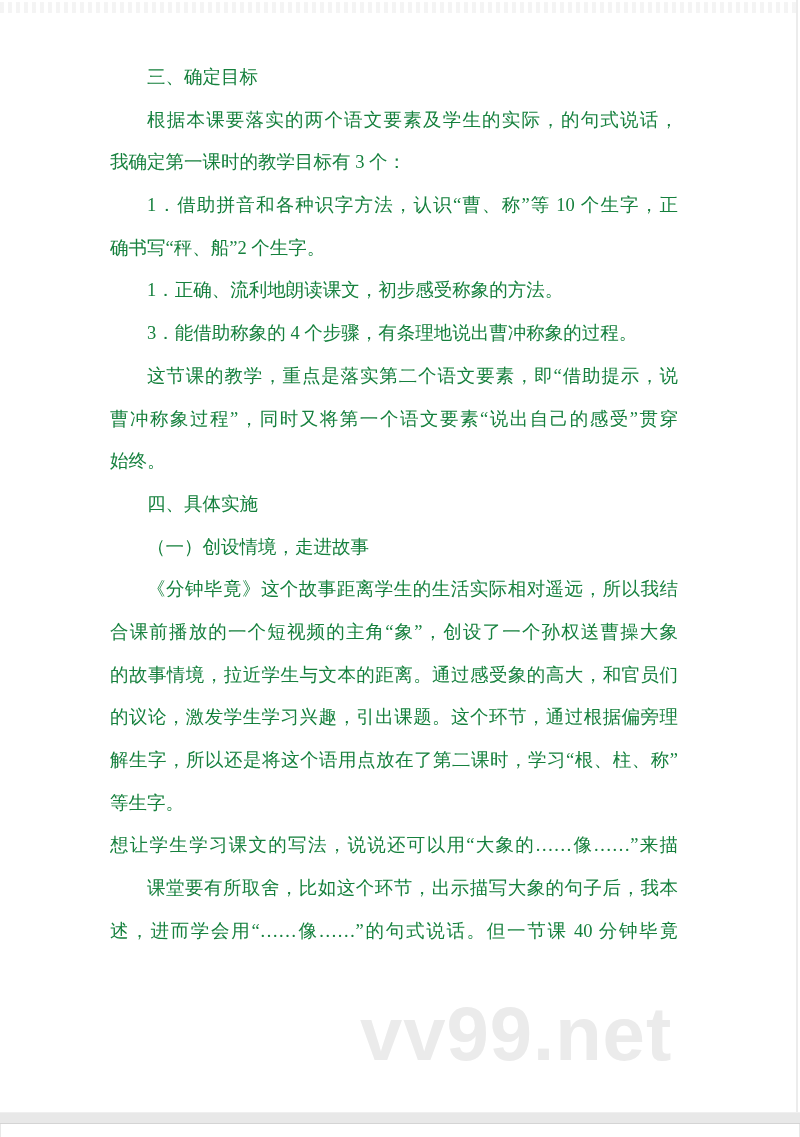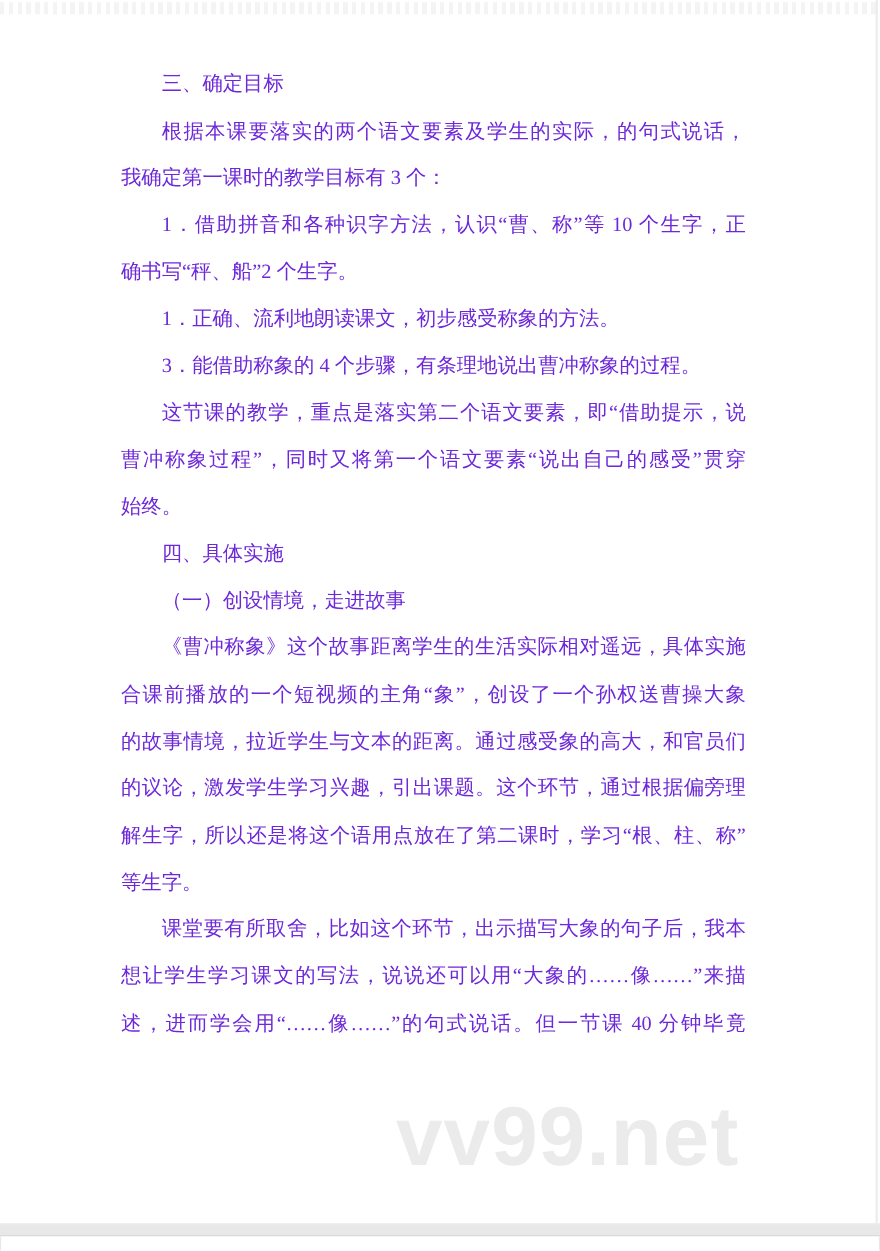--- a/index.html
+++ b/index.html
@@ -36,21 +36,21 @@
     height: 1112px;
     background: #ececec;
   }
   .text-block {
     position: absolute;
     left: 110px;
     top: 56px;
     width: 568px;
     font-size: 18.5px;
     line-height: 42.7px;
-    color: #6d28d9;
+    color: #15803d;
     text-align: left;
   }
   .line {
     height: 42.7px;
     overflow: hidden;
     white-space: nowrap;
   }
   .line.fill {
     white-space: normal;
     text-align: justify;
@@ -108,28 +108,28 @@
       <div class="line">我确定第一课时的教学目标有 3 个：</div>
       <div class="line indent fill">1．借助拼音和各种识字方法，认识“曹、称”等 10 个生字，正</div>
       <div class="line">确书写“秤、船”2 个生字。</div>
       <div class="line indent">1．正确、流利地朗读课文，初步感受称象的方法。</div>
       <div class="line indent">3．能借助称象的 4 个步骤，有条理地说出曹冲称象的过程。</div>
       <div class="line indent fill">这节课的教学，重点是落实第二个语文要素，即“借助提示，说</div>
       <div class="line fill">曹冲称象过程”，同时又将第一个语文要素“说出自己的感受”贯穿</div>
       <div class="line">始终。</div>
       <div class="line indent">四、具体实施</div>
       <div class="line indent">（一）创设情境，走进故事</div>
-      <div class="line indent fill">《曹冲称象》这个故事距离学生的生活实际相对遥远，具体实施</div>
+      <div class="line indent fill">《分钟毕竟》这个故事距离学生的生活实际相对遥远，所以我结</div>
       <div class="line fill">合课前播放的一个短视频的主角“象”，创设了一个孙权送曹操大象</div>
       <div class="line fill">的故事情境，拉近学生与文本的距离。通过感受象的高大，和官员们</div>
       <div class="line fill">的议论，激发学生学习兴趣，引出课题。这个环节，通过根据偏旁理</div>
       <div class="line fill">解生字，所以还是将这个语用点放在了第二课时，学习“根、柱、称”</div>
       <div class="line">等生字。</div>
+      <div class="line fill">想让学生学习课文的写法，说说还可以用“大象的……像……”来描</div>
       <div class="line indent fill">课堂要有所取舍，比如这个环节，出示描写大象的句子后，我本</div>
-      <div class="line fill">想让学生学习课文的写法，说说还可以用“大象的……像……”来描</div>
       <div class="line fill">述，进而学会用“……像……”的句式说话。但一节课 40 分钟毕竟</div>
     </div>
 
   <div class="watermark">vv99.net</div>
 
   <div class="page-break-band"></div>
   <div class="next-page-edge"></div>
 </div>
 
 </body></html>

